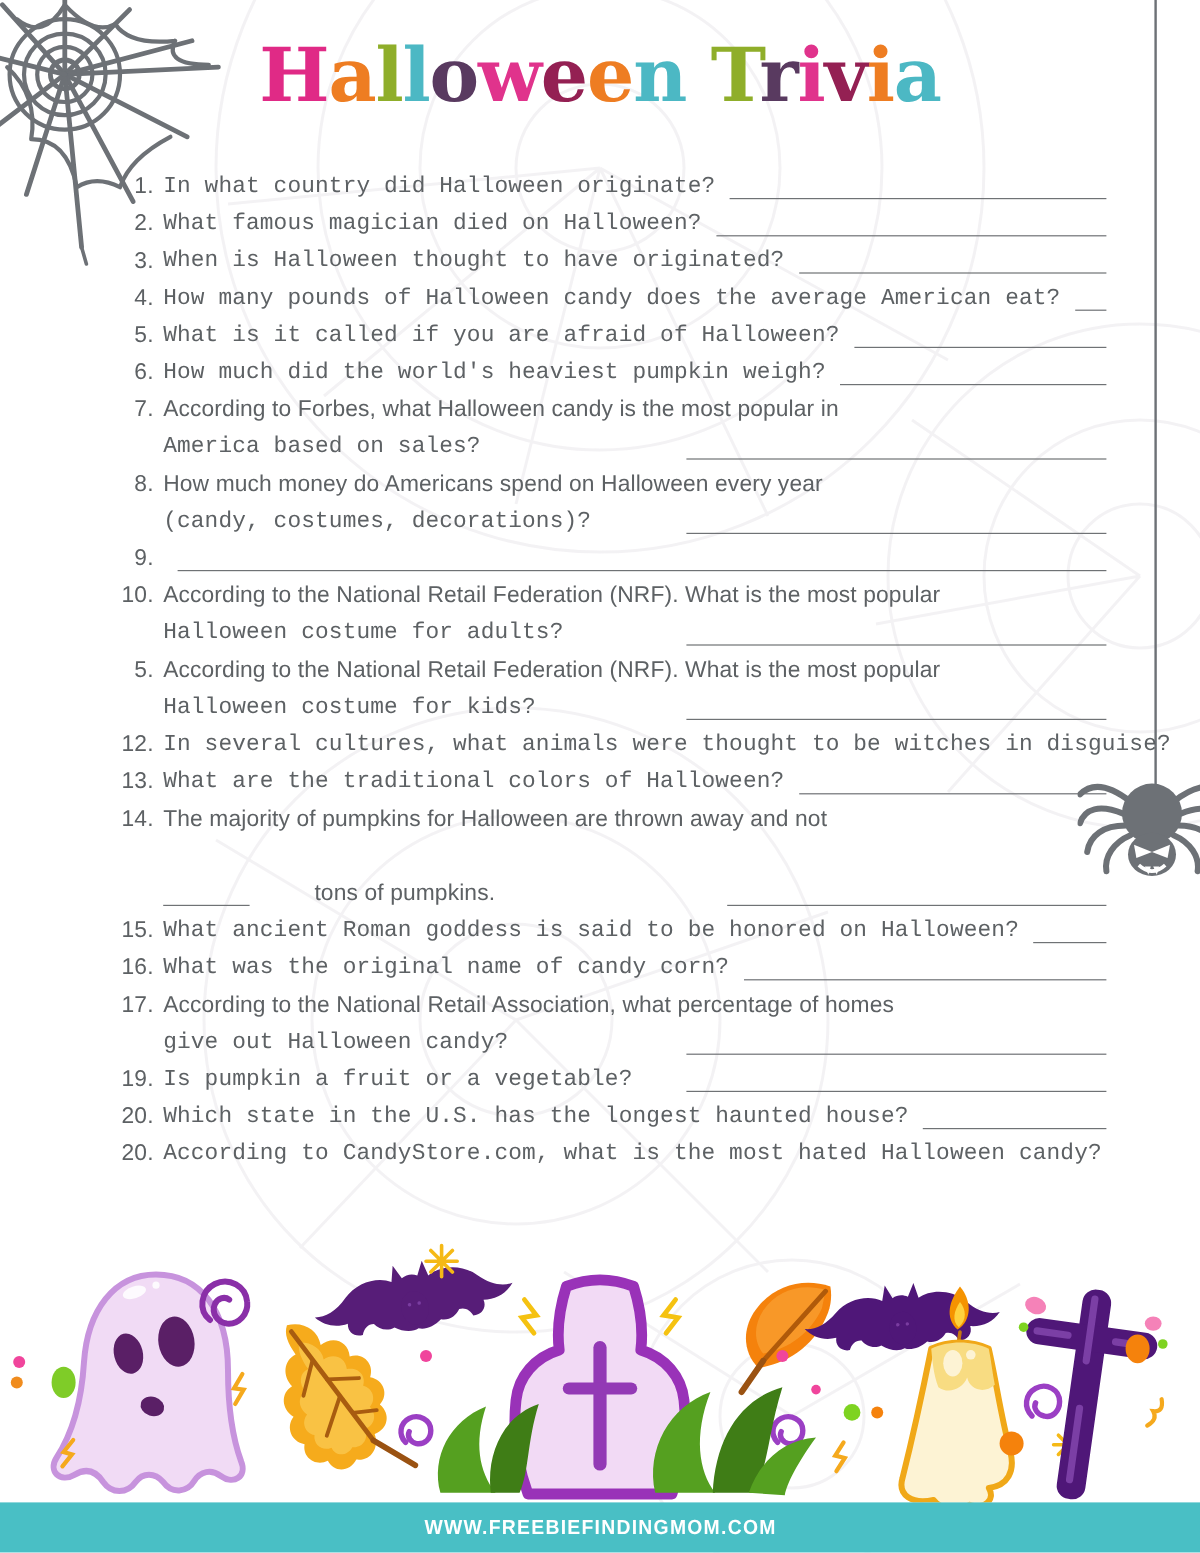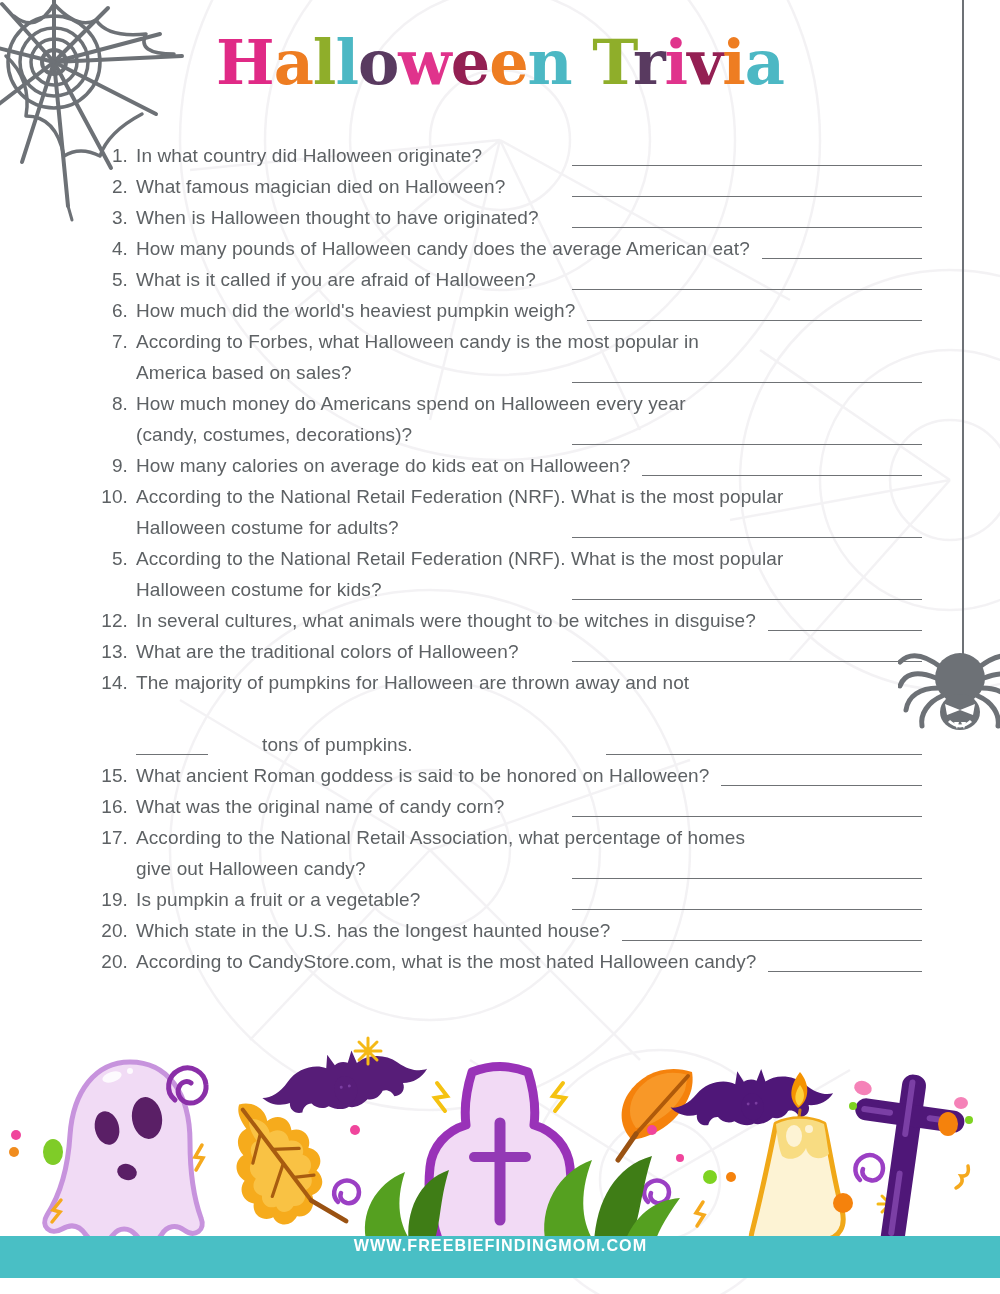--- a/index.html
+++ b/index.html
@@ -5,30 +5,30 @@
   html,body{margin:0;padding:0;background:#fff;}
   .page{position:relative;width:1000px;height:1294px;background:#ffffff;overflow:hidden;
         font-family:"Liberation Sans",sans-serif;}
   .watermark{position:absolute;left:0;top:0;pointer-events:none;}
   .title{position:absolute;top:26px;left:0;width:100%;text-align:center;margin:0;
          font-family:"DejaVu Serif",serif;font-weight:700;font-size:62px;letter-spacing:-1px;white-space:pre;}
   .questions{position:absolute;top:140px;left:0;right:0;padding:0 78px 0 98px;}
   .qline{display:flex;height:31px;line-height:31px;font-size:19px;color:#5d6164;letter-spacing:0.1px;}
   .qnum{flex:0 0 30px;text-align:right;margin-right:8px;}
   .qtext{white-space:pre;}
-  .qtext-min{min-width:424px;}
+  .qtext-min{min-width:424px;font-family:Liberation Mono, monospace;}
   .qtext-minlead{min-width:332px;margin-left:44px;}
   .blank{flex:1 1 auto;margin-left:12px;height:25px;border-bottom:1.5px solid #6f7275;}
   .lead-blank{flex:0 0 72px;margin-right:10px;height:25px;border-bottom:1.5px solid #6f7275;}
   .thread{position:absolute;left:962px;top:0;width:2px;height:670px;background:#6d7176;}
   .webcorner{position:absolute;left:-4px;top:-4px;}
   .spider{position:absolute;left:898px;top:650px;}
   .bottom-art{position:absolute;left:0;top:1030px;}
-  .footer{position:absolute;left:0;bottom:16px;width:100%;height:42px;background:#49bfc5;
-          display:flex;justify-content:center;}
+  .footer{position:absolute;left:0;bottom:0;width:100%;height:42px;background:#49bfc5;
+          display:flex;align-items:center;justify-content:center;}
   .footer-url{color:#ffffff;font-size:17px;font-weight:700;letter-spacing:1.1px;transform:scaleX(0.95);}
 </style>
 </head>
 <body>
 
 <div class="page">
 
   <svg class="watermark" width="1000" height="1294" viewBox="0 0 1000 1294" aria-hidden="true">
     <g fill="none" stroke="#f1eff2" stroke-width="2.5" opacity="0.8">
       <circle cx="500" cy="140" r="70"></circle>
@@ -140,21 +140,20 @@
         <span class="qnum">8.</span>
         <span class="qtext">How much money do Americans spend on Halloween every year</span>
       </div>
       <div class="qline">
         <span class="qnum"></span>
         <span class="qtext qtext-min">(candy, costumes, decorations)?</span>
         <span class="blank"></span>
       </div>
       <div class="qline">
         <span class="qnum">9.</span>
-        <span class="qtext qtext-min">How many calories on average do kids eat on Halloween?</span>
         <span class="blank"></span>
       </div>
       <div class="qline">
         <span class="qnum">10.</span>
         <span class="qtext">According to the National Retail Federation (NRF). What is the most popular</span>
       </div>
       <div class="qline">
         <span class="qnum"></span>
         <span class="qtext qtext-min">Halloween costume for adults?</span>
         <span class="blank"></span>

